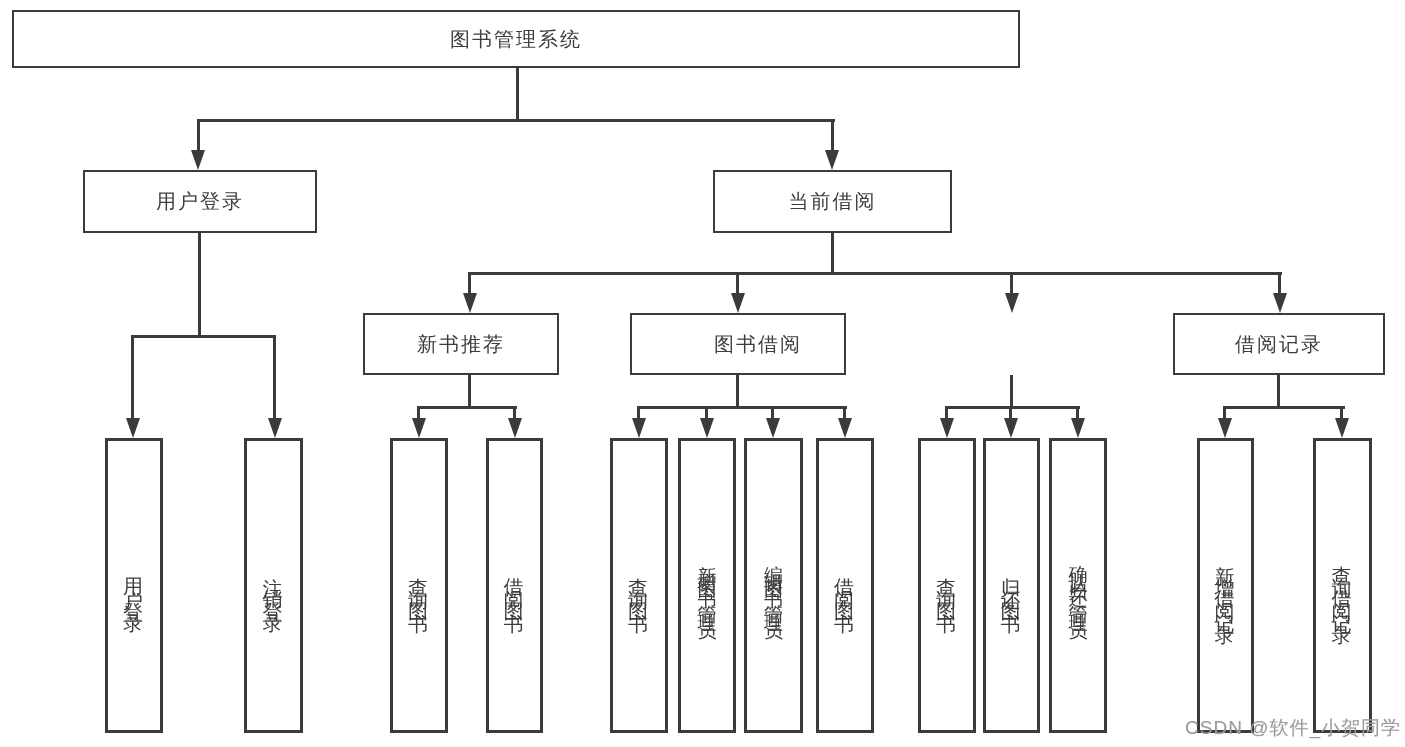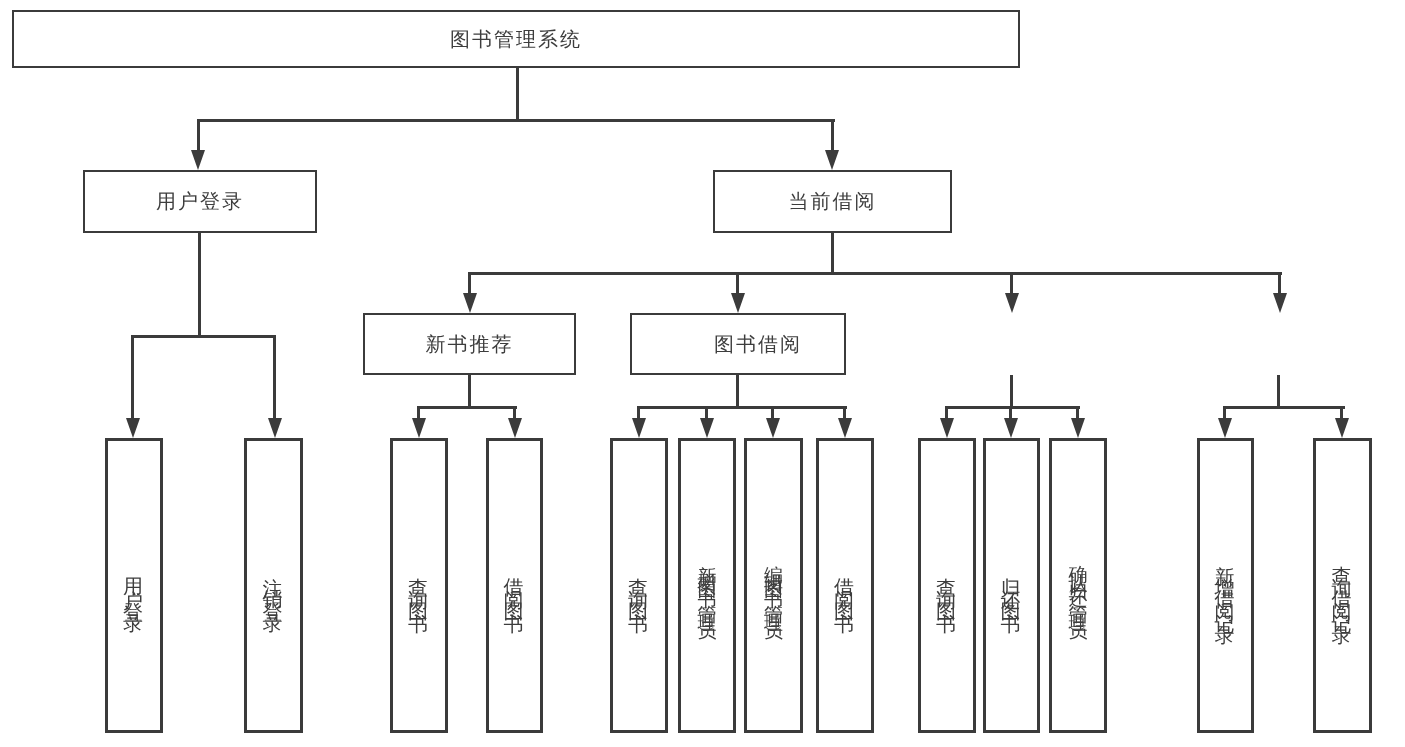--- a/index.html
+++ b/index.html
@@ -48,29 +48,32 @@
   </div>
 
   <div class="box hbox" style="left:83px;top:170px;width:234px;height:63px;">
     <span class="lbl">用户登录</span>
   </div>
 
   <div class="box hbox" style="left:713px;top:170px;width:239px;height:63px;">
     <span class="lbl">当前借阅</span>
   </div>
 
-  <div class="box hbox" style="left:363px;top:313px;width:213px;height:62px;">
+  <div class="box hbox" style="left:363px;top:313px;width:196px;height:62px;">
     <span class="lbl">新书推荐</span>
   </div>
 
   <div class="box hbox" style="left:630px;top:313px;width:216px;height:62px;padding-left:40px;">
     <span class="lbl">图书借阅</span>
   </div>
 
 
+  <div class="box hbox" style="left:1173px;top:313px;width:212px;height:62px;">
+    <span class="lbl">借阅记录</span>
+  </div>
 
   <div class="box leaf" style="left:105px;width:58px;">
     <span class="lbl">用户登录</span>
   </div>
   <div class="box leaf" style="left:244px;width:59px;">
     <span class="lbl">注销登录</span>
   </div>
 
   <div class="box leaf" style="left:390px;width:58px;">
     <span class="lbl">查询图书</span>
@@ -161,14 +164,15 @@
   <div class="ln" style="left:1076px;top:406px;width:3px;height:14px;"></div>
   <div class="ah" style="left:1071px;top:418px;"></div>
 
   <div class="ln" style="left:1277px;top:375px;width:3px;height:33px;"></div>
   <div class="ln" style="left:1223px;top:406px;width:122px;height:3px;"></div>
   <div class="ln" style="left:1223px;top:406px;width:3px;height:14px;"></div>
   <div class="ah" style="left:1218px;top:418px;"></div>
   <div class="ln" style="left:1340px;top:406px;width:3px;height:14px;"></div>
   <div class="ah" style="left:1335px;top:418px;"></div>
 
+  <div class="watermark">CSDN @软件_小贺同学</div>
 
 </div>
 
 </body></html>

